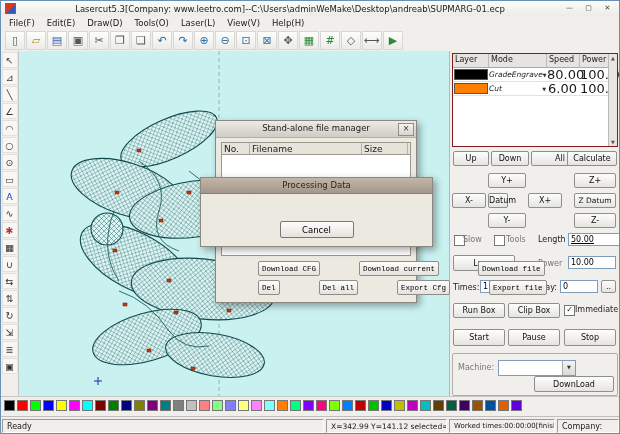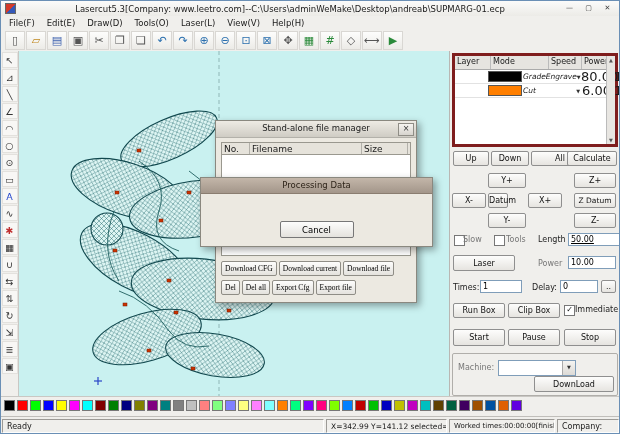--- a/index.html
+++ b/index.html
@@ -26,24 +26,24 @@
   .right-panel{position:absolute;left:448px;top:50px;width:172px;height:345px;background:#f0efec;border-left:1px solid #b9b7b3;font-size:8px;box-sizing:border-box;}
   .rp-label{position:absolute;font-size:8px;color:#222;}
   .btn{position:absolute;height:15px;background:linear-gradient(#fdfdfc,#e6e4e0);border:1px solid #8f8f8f;border-radius:2px;font-family:inherit;font-size:8px;color:#111;padding:0;line-height:13px;text-align:center;}
   .tbox{position:absolute;height:13px;border:1px solid #7f9db9;background:#fff;font-family:inherit;font-size:8px;padding:0 2px;box-sizing:border-box;}
   .cb{position:absolute;width:9px;height:9px;border:1px solid #777;background:#fff;font-size:8px;line-height:8px;text-align:center;color:#111;}
   .combo{position:absolute;border:1px solid #7f9db9;background:#fff;display:flex;}
   .combo .val{flex:1;}
   .combo .arrow{width:12px;background:linear-gradient(#f5f4f1,#dcdad6);border-left:1px solid #aaa;font-size:5px;text-align:center;line-height:12px;color:#333;}
   .groupbox{position:absolute;border:1px solid #b0aeaa;border-radius:2px;}
   
-  .layer-table{position:absolute;left:2px;top:2px;width:166px;height:94px;background:#fff;border:3px solid #7f1d1d;box-sizing:border-box;}
+  .layer-table{position:absolute;left:2px;top:2px;width:166px;height:94px;background:#fff;border:1px solid #7f1d1d;box-sizing:border-box;}
   .lt-head{display:flex;background:#e6e4e0;border-bottom:1px solid #aaa;height:13px;line-height:12px;}
   .lt-head span{padding-left:2px;border-right:1px solid #bbb;box-sizing:border-box;overflow:hidden;}
-  .lt-row{display:flex;height:13px;line-height:12px;border-bottom:1px solid #e2e2e2;align-items:center;padding-left:32px;}
+  .lt-row{display:flex;height:13px;line-height:12px;border-bottom:1px solid #e2e2e2;align-items:center;}
   .lt-swatch{width:34px;height:11px;margin:0 1px;border:1px solid #555;box-sizing:border-box;flex:none;}
   .lt-mode{width:58px;display:flex;justify-content:space-between;overflow:hidden;flex:none;font-size:7.5px;}
   .lt-mode .dd{font-size:5px;color:#333;padding-right:1px;}
   .lt-num{width:33px;flex:none;font-size:13px;text-align:right;padding-right:3px;box-sizing:border-box;}
   .lt-scroll{position:absolute;right:0;top:0;bottom:0;width:8px;background:#e8e6e2;border-left:1px solid #bbb;font-size:5px;text-align:center;color:#555;}
   .lt-scroll .u{position:absolute;top:1px;left:0;right:0;}
   .lt-scroll .d{position:absolute;bottom:1px;left:0;right:0;}
   
   .bottom-strip{position:absolute;left:0;top:395px;width:620px;height:20px;background:#f0efec;border-top:1px solid #c9c7c3;}
   .palette{position:absolute;left:3px;top:399px;display:flex;gap:2px;}
@@ -51,21 +51,21 @@
   .statusbar{position:absolute;left:0;top:415px;width:620px;height:19px;background:#f0efec;border-top:1px solid #c0beba;}
   .sb-sec{position:absolute;top:2px;height:14px;line-height:13px;padding-left:4px;border:1px solid;border-color:#9c9a96 #fdfdfc #fdfdfc #9c9a96;font-size:8px;overflow:hidden;white-space:nowrap;box-sizing:border-box;}
   
   .dialog{position:absolute;background:#ece9e1;border:1px solid #8a887f;box-shadow:3px 3px 7px rgba(0,0,0,.35);box-sizing:border-box;}
   .dlg-title{height:16px;background:linear-gradient(#eeebe4,#cfccc4);border-bottom:1px solid #b3b1aa;text-align:center;line-height:15px;font-size:8.5px;color:#222;position:relative;}
   .dlg-close{position:absolute;right:2px;top:2px;width:14px;height:11px;background:linear-gradient(#f6f4f0,#d7d4ce);border:1px solid #8f8d86;line-height:9px;font-size:8px;text-align:center;color:#333;}
   .fm-table-head{position:absolute;left:5px;top:21px;right:5px;display:flex;height:13px;background:#e6e3db;border:1px solid #9a988f;line-height:12px;box-sizing:border-box;}
   .fm-table-head span{border-right:1px solid #b3b1aa;padding-left:2px;box-sizing:border-box;overflow:hidden;}
   .fm-list{position:absolute;left:5px;top:34px;right:5px;height:100px;background:#fff;border:1px solid #9a988f;border-top:none;}
   .fm-row{position:absolute;left:5px;display:flex;gap:2px;}
-  .fm-btn{position:static;height:15px;flex:none;padding:0 3px;background:linear-gradient(#fdfdfc,#e4e2dd);border:1px solid #8f8d86;border-radius:2px;font-family:Liberation Serif, serif;font-size:7.5px;}
+  .fm-btn{position:static;height:15px;flex:none;padding:0 3px;background:linear-gradient(#fdfdfc,#e4e2dd);border:1px solid #8f8d86;border-radius:2px;font-family:Liberation Mono, monospace;font-size:7.5px;margin-left:37px;}
   .proc-title{height:15px;background:linear-gradient(#c3b6a9,#a3968a);border-bottom:1px solid #8a7d70;text-align:center;line-height:14px;font-size:8.5px;color:#2e2419;}
   .proc-msg{position:absolute;left:9px;top:22px;font-size:8.5px;color:#222;}
   .proc-cancel{position:absolute;left:50%;transform:translateX(-50%);top:43px;width:74px;height:17px;background:linear-gradient(#fdfdfc,#e4e2dd);border:1px solid #777;border-radius:2px;font-family:inherit;font-size:8.5px;}
 </style>
 </head>
 <body>
 
 <div id="window">
 
   <div class="titlebar">

